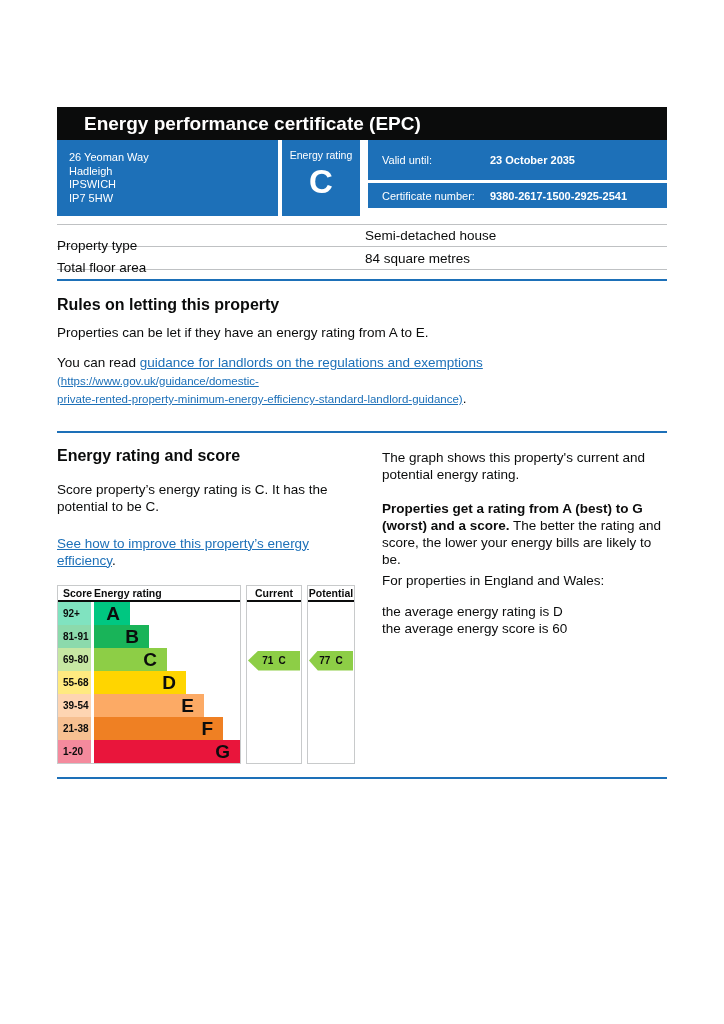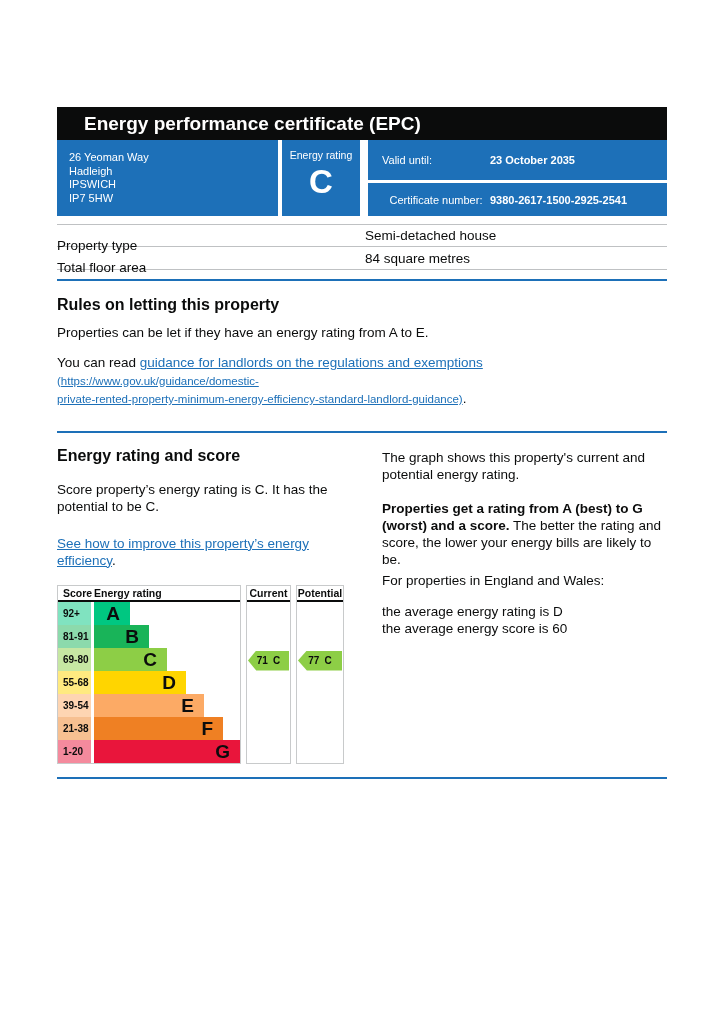--- a/index.html
+++ b/index.html
@@ -21,21 +21,21 @@
   .addr { width:221px; padding:11px 0 0 12px; font-size:11px; line-height:13.5px; }
   .rating-box { width:78px; margin-left:4px; text-align:center; padding-top:9px; }
   .rating-box .lbl { font-size:10.5px; }
   .rating-box .big { font-size:33px; font-weight:bold; line-height:36px; margin-top:3px; }
   .cert-col { flex:1; margin-left:8px; display:flex; flex-direction:column; }
   .cert-row { display:flex; align-items:center; font-size:11px; padding-left:14px; }
   .cert-row .lab { width:108px; }
   .cert-row .val { font-weight:bold; }
   .cert-row.r1 { height:40px; }
   .cert-gap { height:3px; background:#ffffff; }
-  .cert-row.r2 { height:33px;text-align:center; }
+  .cert-row.r2 { height:25px; }
 
   
   .facts { margin-top:8px; font-size:13.5px; }
   .facts .frow { display:flex; height:23px; align-items:center;
                  border-bottom:1px solid #bfc1c3; }
   .facts .frow:first-child { border-top:1px solid #bfc1c3; }
   .facts .flab { width:308px;margin-top:19px; }
 
   .bluerule { height:2px; background:#1d70b8; border:0; }
   .rule1 { margin-top:9px; }
@@ -69,21 +69,21 @@
   .epc-header { display:flex; height:16px; line-height:15px; font-weight:bold;
                 font-size:10.5px; border-bottom:2px solid #0b0c0c; }
   .epc-header .h-score { width:36px; padding-left:5px; }
   .epc-row { display:flex; height:23px; }
   .epc-score { width:33px; padding-left:5px; font-weight:bold; font-size:10px;
                line-height:23px; }
   .epc-gap { width:3px; background:#ffffff; }
   .epc-bar { font-weight:bold; font-size:19px; line-height:23px; text-align:right;
              padding-right:10px; color:#0b0c0c; }
   .epc-side { position:relative; }
-  .epc-side.cur { width:45px; }
+  .epc-side.cur { width:56px; }
   .epc-side.pot { width:48px; }
   .epc-side .epc-header { justify-content:center; padding-left:0; }
   .epc-arrow { position:absolute; left:1px; right:1px; height:20px; top:65px;
                clip-path:polygon(20% 0, 100% 0, 100% 100%, 20% 100%, 0 50%);
                display:flex; align-items:center; justify-content:center;
                font-weight:bold; font-size:10px; gap:5px; }
 </style>
 </head>
 <body>
 

